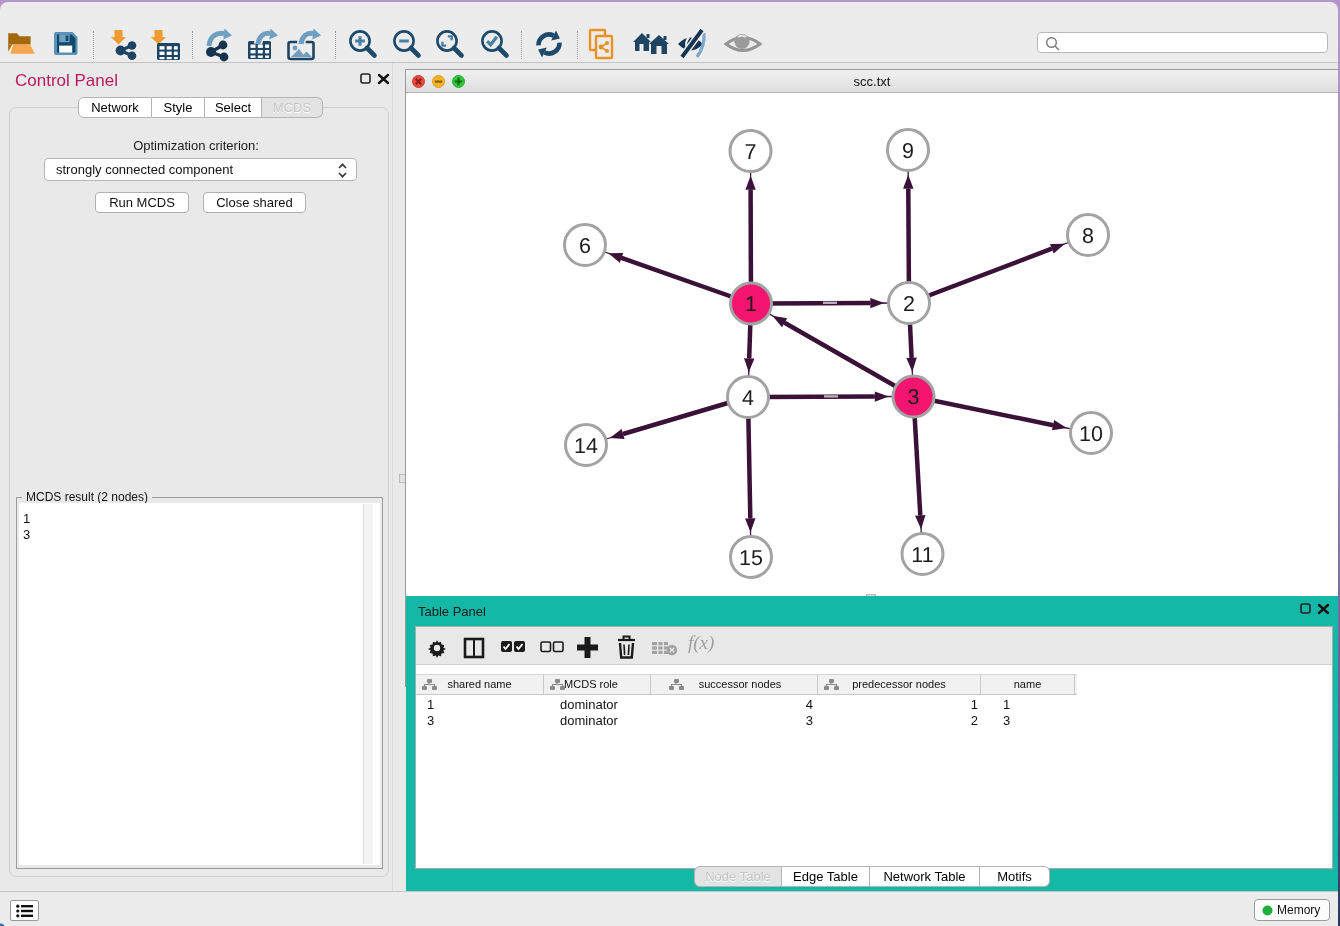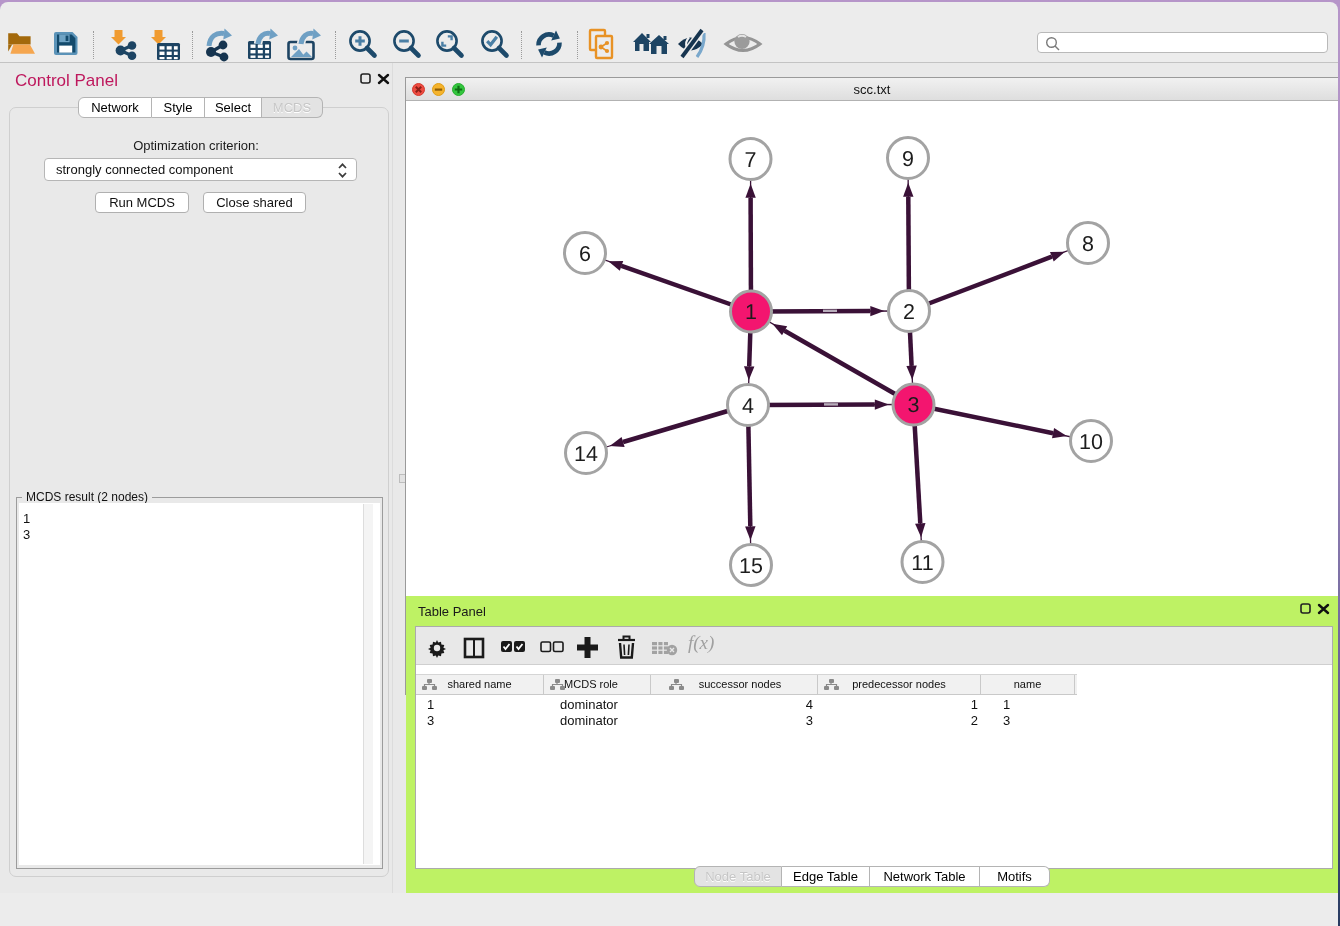--- a/index.html
+++ b/index.html
@@ -18,26 +18,26 @@
 #cptabs{left:78px;top:34px;height:21px;z-index:3;}
 .tab{position:absolute;top:0;height:21px;background:#fff;border:1px solid #b4b4b4;font-size:13px;text-align:center;line-height:20px;color:#000;}
 #optlabel{left:0;top:75px;width:392px;text-align:center;font-size:13px;color:#1a1a1a;}
 #dropdown{left:44px;top:95px;width:313px;height:23px;background:#fff;border:1px solid #b6b6b6;border-radius:4px;font-size:13px;line-height:21px;padding-left:11px;color:#111;}
 .btn{position:absolute;height:21px;background:#fff;border:1px solid #b0b0b0;border-radius:4px;font-size:13px;text-align:center;line-height:19px;color:#111;}
 #fieldset{left:16px;top:434px;width:367px;height:372px;border:1px solid #9c9c9c;}
 #legend{left:22px;top:427px;background:#e9e9e9;padding:0 4px;font-size:12px;color:#111;}
 #mtext{left:19px;top:440px;width:361px;height:362px;background:#fff;font-size:13px;color:#111;line-height:16px;padding:8px 0 0 4px;}
 #mscroll{left:363px;top:441px;width:10px;height:360px;background:#f4f4f4;border-left:1px solid #ddd;}
 
-#netframe{left:405px;top:14px;width:933px;height:618px;background:#fff;border-left:1px solid #9a9a9a;border-top:1px solid #9a9a9a;}
+#netframe{left:405px;top:6px;width:933px;height:618px;background:#fff;border-left:1px solid #9a9a9a;border-top:1px solid #9a9a9a;}
 #nettitle{left:0;top:0;width:932px;height:23px;background:linear-gradient(180deg,#f1f1f1,#dedede);border-bottom:1px solid #b2b2b2;text-align:center;line-height:23px;font-size:13px;color:#111;}
 .mtl{position:absolute;top:5px;width:13px;height:13px;border-radius:50%;}
 #hsplit{left:460px;top:524px;width:10px;height:6px;background:#ddd;border:1px solid #bbb;}
 
-#tablepanel{left:406px;top:594px;width:932px;height:297px;background:#bef264;text-decoration:underline;}
+#tablepanel{left:406px;top:594px;width:932px;height:297px;background:#14b8a6;text-decoration:underline;}
 #tptitle{left:12px;top:8px;font-size:13px;color:#1a1a1a;}
 #tpbox{left:9px;top:30px;width:918px;height:243px;background:#fff;border:1px solid #ababab;}
 #tptoolbar{left:0;top:0;width:916px;height:38px;background:#e8e8e8;border-bottom:1px solid #cfcfcf;}
 #thead{left:0px;top:47px;width:661px;height:21px;background:#f1f1f1;border-top:1px solid #d5d5d5;border-bottom:1px solid #c9c9c9;}
 .hcell{position:absolute;top:0;height:19px;border-right:1px solid #c9c9c9;font-size:11px;text-align:center;line-height:19px;color:#111;}
 .hicon{position:absolute;top:4px;}
 .rcell{position:absolute;font-size:13px;color:#111;}
 #tabsrow{left:0;top:270px;width:934px;height:28px;}
 #bottombar{left:0;top:889px;width:1338px;height:35px;background:#ececec;border-top:1px solid #c6c6c6;}
 #listbtn{left:10px;top:8px;width:29px;height:21px;background:#fdfdfd;border:1px solid #989898;border-radius:2px;}
@@ -426,13 +426,33 @@
 <div class="rcell" style="left:402px;top:86px;width:160px;text-align:right;">2</div>
 <div class="rcell" style="left:587px;top:86px;">3</div>
 </div>
 <div id="tabsrow" class="abs">
 <div class="tab" style="left:288px;top:0;width:88px;border-radius:6px 0 0 6px;background:#e3e3e3;color:#c6c6c6;text-shadow:0 1px 0 #fff;">Node Table</div>
 <div class="tab" style="left:376px;top:0;width:88px;border-left:none;">Edge Table</div>
 <div class="tab" style="left:464px;top:0;width:110px;border-left:none;">Network Table</div>
 <div class="tab" style="left:574px;top:0;width:70px;border-left:none;border-radius:0 6px 6px 0;">Motifs</div>
 </div>
 </div>
+<div id="bottombar" class="abs">
+<div id="listbtn" class="abs">
+        <svg style="left:5px;top:3px;position:absolute" width="18" height="14" viewBox="0 0 18 14">
+          <g fill="#111">
+            <circle cx="1.8" cy="2.2" r="1.6"></circle>
+            <circle cx="1.8" cy="7" r="1.6"></circle>
+            <circle cx="1.8" cy="11.8" r="1.6"></circle>
+            <rect x="5" y="1" width="12" height="2.4"></rect>
+            <rect x="5" y="5.8" width="12" height="2.4"></rect>
+            <rect x="5" y="10.6" width="12" height="2.4"></rect>
+          </g>
+        </svg>
+      </div>
+<div id="membtn" class="abs">Memory<svg style="left:7px;top:5px;position:absolute" width="11" height="11" viewBox="0 0 11 11">
+          <circle cx="5.5" cy="5.5" r="5" fill="#1faf3c"></circle>
+        </svg></div>
+<svg class="abs" style="left:0px;top:31px" width="6" height="4" viewBox="0 0 6 4">
+        <circle cx="0.5" cy="5" r="4.5" fill="#3a6ea5"></circle>
+      </svg>
+</div>
 </div>
 
 </body></html>

